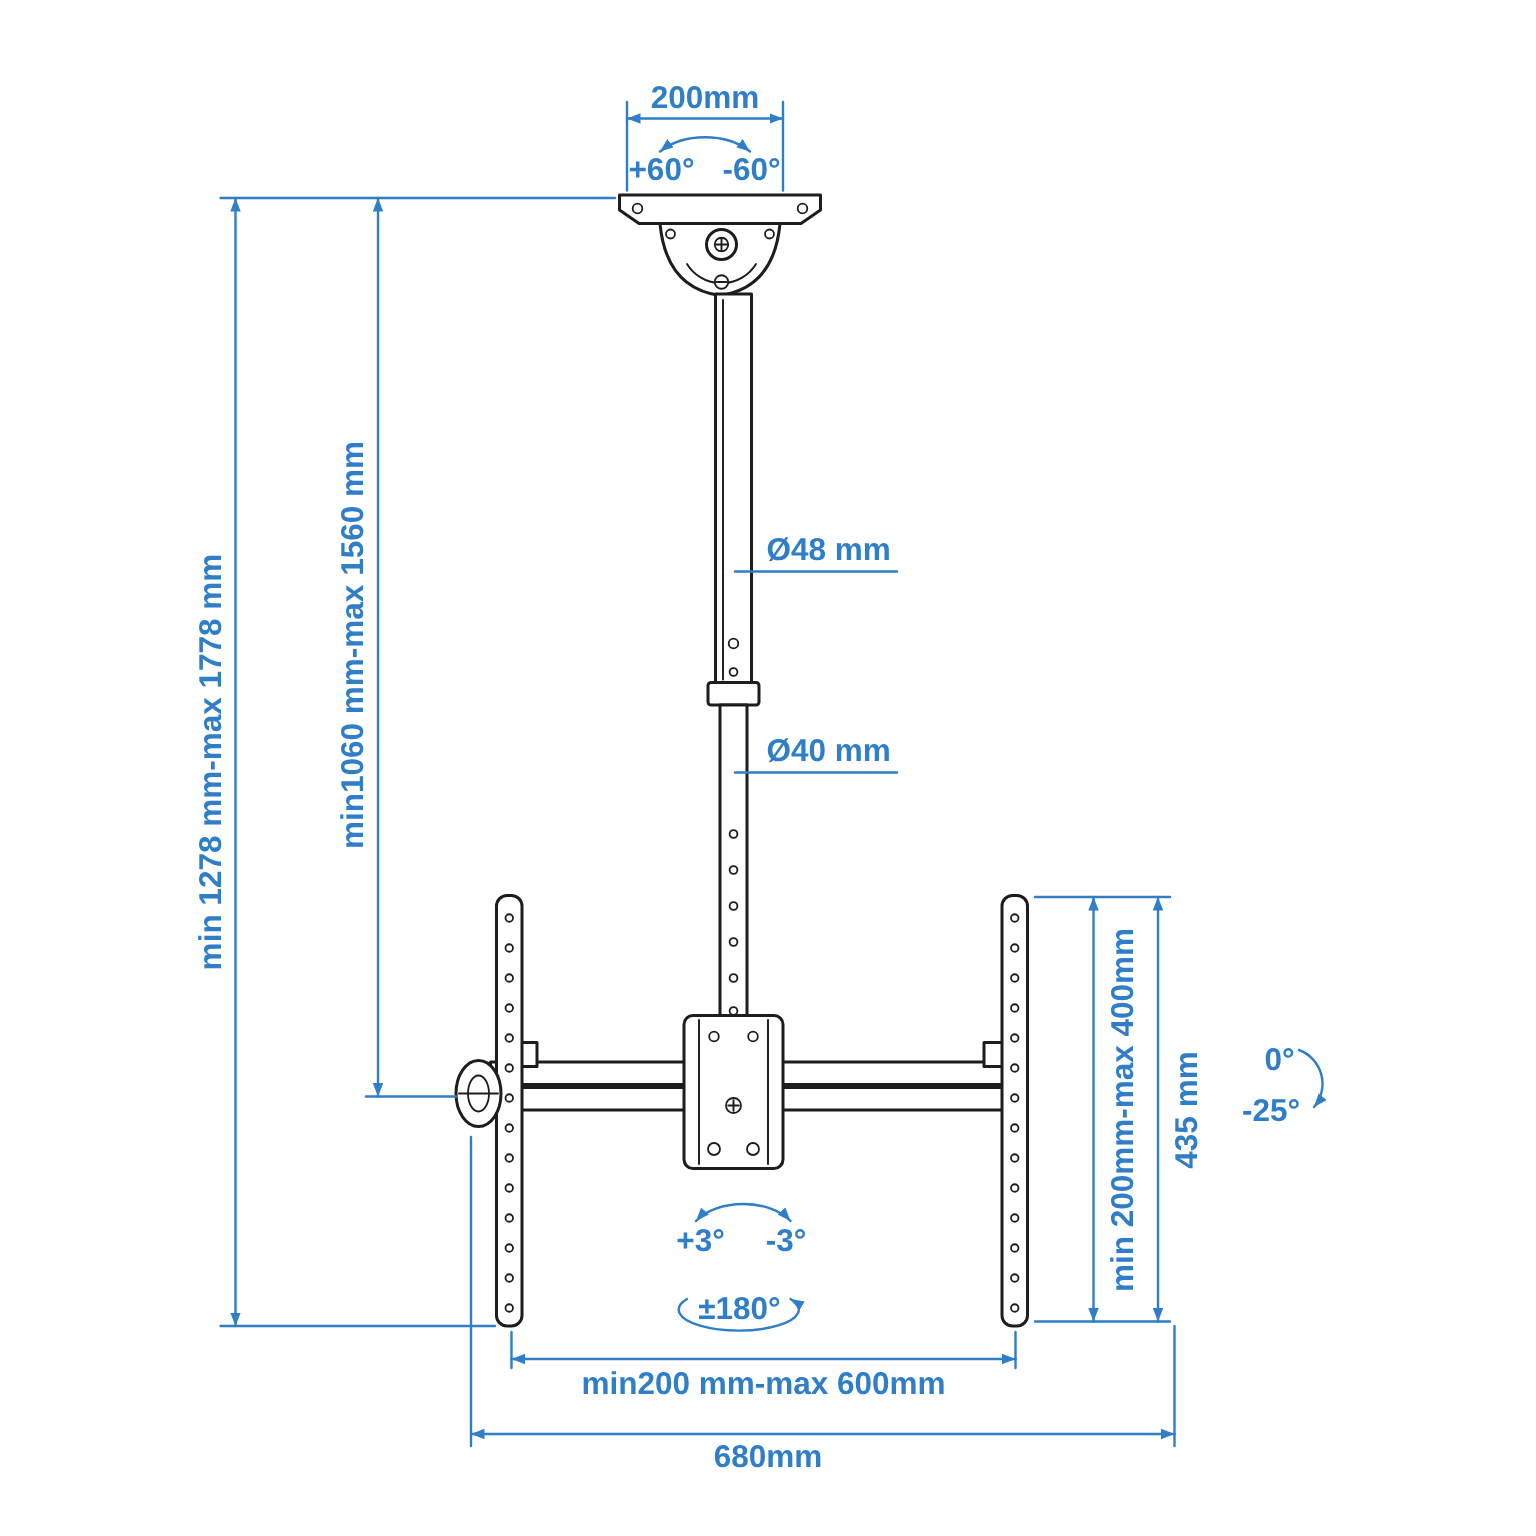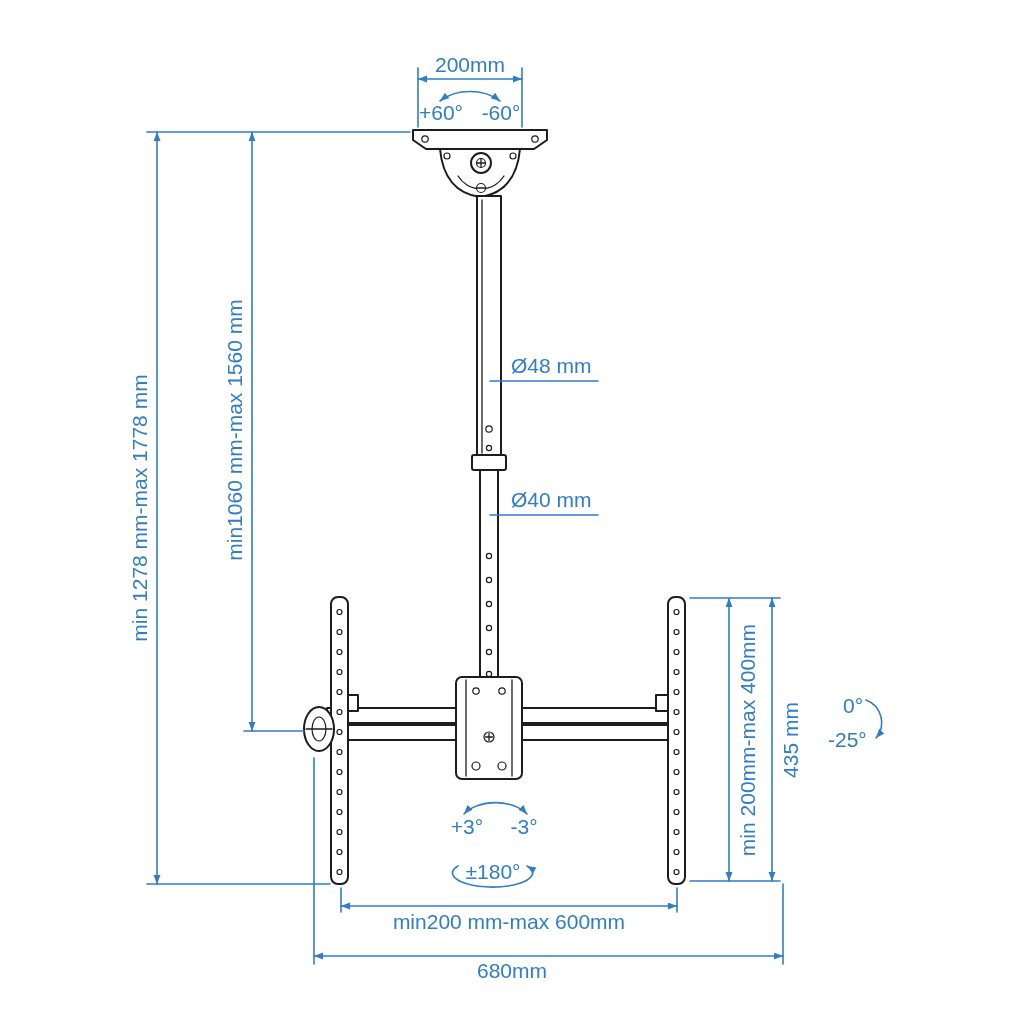--- a/index.html
+++ b/index.html
@@ -1,16 +1,16 @@
 <!DOCTYPE html>
 <html><head>
 <meta charset="utf-8">
 <style>
   html,body{margin:0;padding:0;background:#ffffff;}
-  .canvas{position:relative;width:924px;height:1024px;background:#ffffff;overflow:hidden;}
+  .canvas{position:relative;width:924px;height:1024px;background:#ffffff;overflow:hidden;font-weight:bold;}
   svg{position:absolute;left:0;top:0;}
   .ink{stroke:#1d1d1f;fill:#ffffff;stroke-width:2;stroke-linejoin:round;stroke-linecap:round;}
   .ink-thin{stroke:#1d1d1f;fill:none;stroke-width:1.3;stroke-linecap:round;}
   .hole{stroke:#1d1d1f;fill:#ffffff;stroke-width:1.2;}
   .dim{stroke:#2f7ec7;fill:none;stroke-width:1.6;stroke-linecap:round;}
   .dimtxt{fill:#2f7ec7;font-size:21px;font-family:"Liberation Sans",sans-serif;}
 </style>
 </head>
 <body>
 

